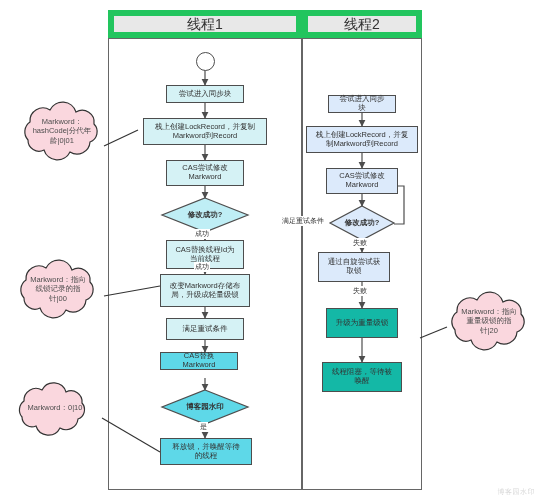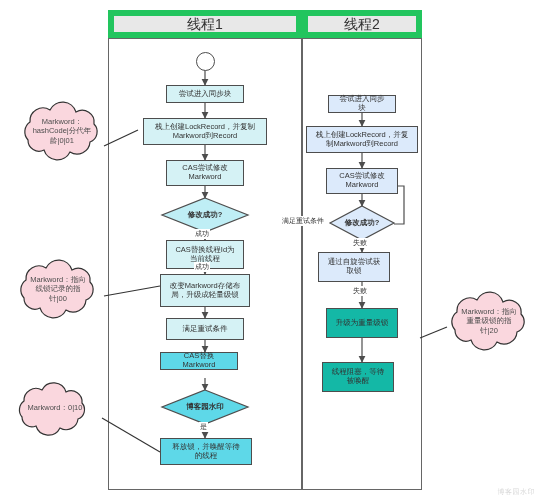--- a/index.html
+++ b/index.html
@@ -211,21 +211,21 @@
   </div>
 
   <div class="node proc t2-a" style="left:318px;top:252px;width:72px;height:30px;">
     <span>通过自旋尝试获取锁</span>
   </div>
 
   <div class="node proc t2-b" style="left:326px;top:308px;width:72px;height:30px;">
     <span>升级为重量级锁</span>
   </div>
 
-  <div class="node proc t2-b" style="left:322px;top:362px;width:72px;height:30px;">
+  <div class="node proc t2-b" style="left:322px;top:362px;width:80px;height:30px;">
     <span>线程阻塞，等待被唤醒</span>
   </div>
 
   <div class="edge-label" style="left:194px;top:229px;">成功</div>
   <div class="edge-label" style="left:194px;top:262px;">成功</div>
   <div class="edge-label" style="left:199px;top:422px;">是</div>
   <div class="edge-label" style="left:352px;top:238px;">失败</div>
   <div class="edge-label" style="left:352px;top:286px;">失败</div>
   <div class="edge-label" style="left:281px;top:216px;">满足重试条件</div>
 

